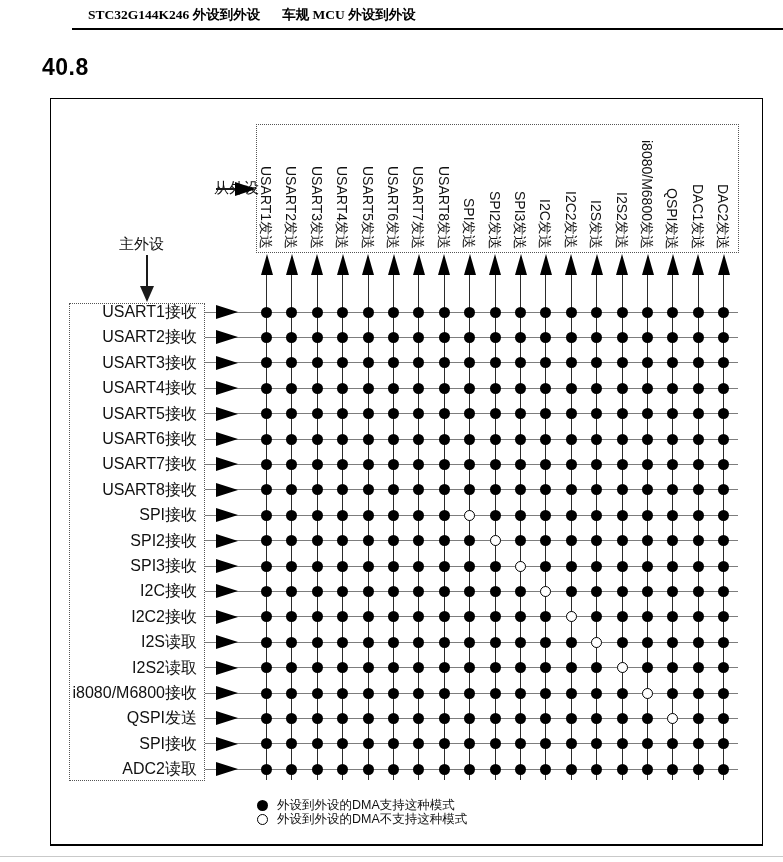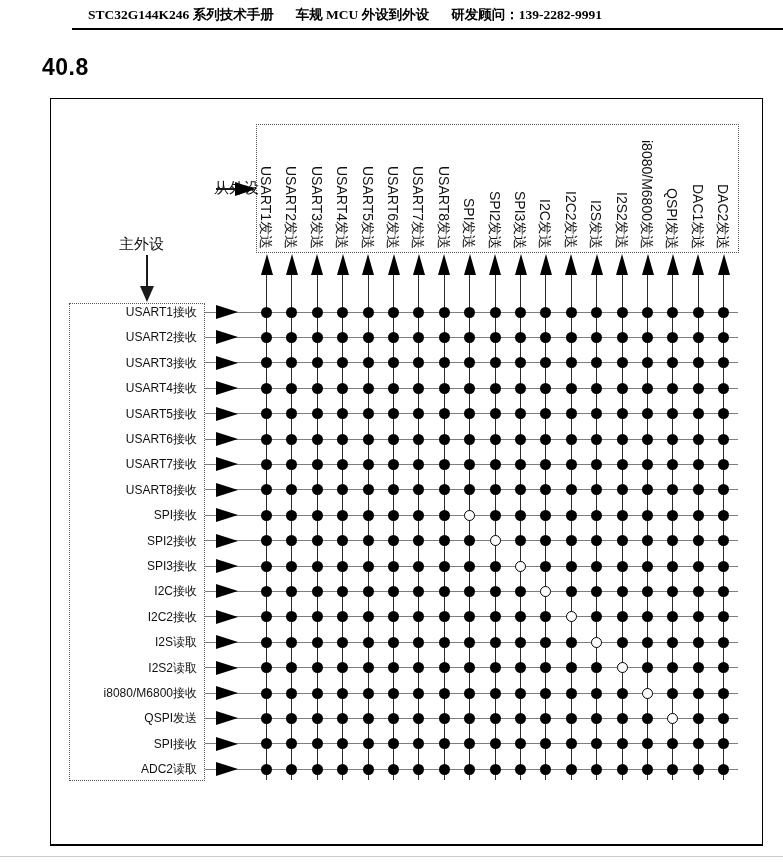--- a/index.html
+++ b/index.html
@@ -38,21 +38,21 @@
   .col-header-box{ left:205px; top:25px; width:483px; height:129px; }
   .row-header-box{ left:18px;  top:204px; width:136px; height:478px; }
 
   .col-label{
     position:absolute; bottom:595px;
     writing-mode:vertical-rl; text-orientation:sideways;
     font-size:14px; line-height:18px; white-space:nowrap; color:#111;
   }
   .row-label{
     position:absolute; right:565px; top:0;
-    font-size:12px; line-height:18px; white-space:nowrap; color:#111;
+    font-size:16px; line-height:18px; white-space:nowrap; color:#111;
   }
   .h-line{ position:absolute; height:1px; background:#7d7d7d; }
   .v-line{ position:absolute; width:1px;  background:#2b2b2b; }
   .arrow-right{
     position:absolute; width:0; height:0;
     border-left:22px solid #000; border-top:7px solid transparent; border-bottom:7px solid transparent;
   }
   .arrow-up{
     position:absolute; width:0; height:0;
     border-bottom:21px solid #000; border-left:6px solid transparent; border-right:6px solid transparent;
@@ -76,23 +76,22 @@
   .legend-sym.filled{ background:#000; }
   .legend-sym.open{ background:#fff; border:1.4px solid #000; }
   .legend-text{ font-size:12.5px; color:#111; white-space:nowrap; }
   .page-bottom-line{ position:absolute; left:0; top:856px; width:783px; height:1px; background:#c9c9c9; }
 </style>
 </head>
 <body>
 
 <header class="page-header">
   <div class="hrow">
-    <span class="hitem">STC32G144K246 系列技术手册</span>
+    <span class="hitem">STC32G144K246 外设到外设</span>
     <span class="hitem">车规 MCU 外设到外设</span>
-    <span class="hitem">研发顾问：139-2282-9991</span>
 
   </div>
   <div class="hdr-rule-clip"></div>
 </header>
 
 <h1 class="section-title">
   <span class="num">40.8</span>
 </h1>
 
 <div class="figure">
@@ -100,20 +99,30 @@
   <div class="dotted-box row-header-box"></div>
 
   <div class="axis-caption" style="left:163px; top:80px;">从外设</div>
   <div class="caption-line-h" style="left:165px; top:89px; width:24px;"></div>
   <div class="arrow-right" style="left:184px; top:83px; border-left-width:21px;"></div>
 
   <div class="axis-caption" style="left:68px; top:136px;">主外设</div>
   <div class="caption-line-v" style="left:95px; top:156px; height:33px;"></div>
   <div class="arrow-down" style="left:89px; top:187px;"></div>
 
+  <div class="legend">
+    <div class="legend-row">
+      <span class="legend-sym filled"></span>
+      <span class="legend-text">外设到外设的DMA支持这种模式</span>
+    </div>
+    <div class="legend-row">
+      <span class="legend-sym open"></span>
+      <span class="legend-text">外设到外设的DMA不支持这种模式</span>
+    </div>
+  </div>
 <div class="h-line" style="left:154px; top:212.5px; width:533px;"></div>
     <div class="arrow-right" style="left:165px; top:206.0px;"></div>
     <div class="row-label" style="top:204.0px;">USART1接收</div>
     <div class="h-line" style="left:154px; top:237.9px; width:533px;"></div>
     <div class="arrow-right" style="left:165px; top:231.4px;"></div>
     <div class="row-label" style="top:229.4px;">USART2接收</div>
     <div class="h-line" style="left:154px; top:263.3px; width:533px;"></div>
     <div class="arrow-right" style="left:165px; top:256.8px;"></div>
     <div class="row-label" style="top:254.8px;">USART3接收</div>
     <div class="h-line" style="left:154px; top:288.7px; width:533px;"></div>

